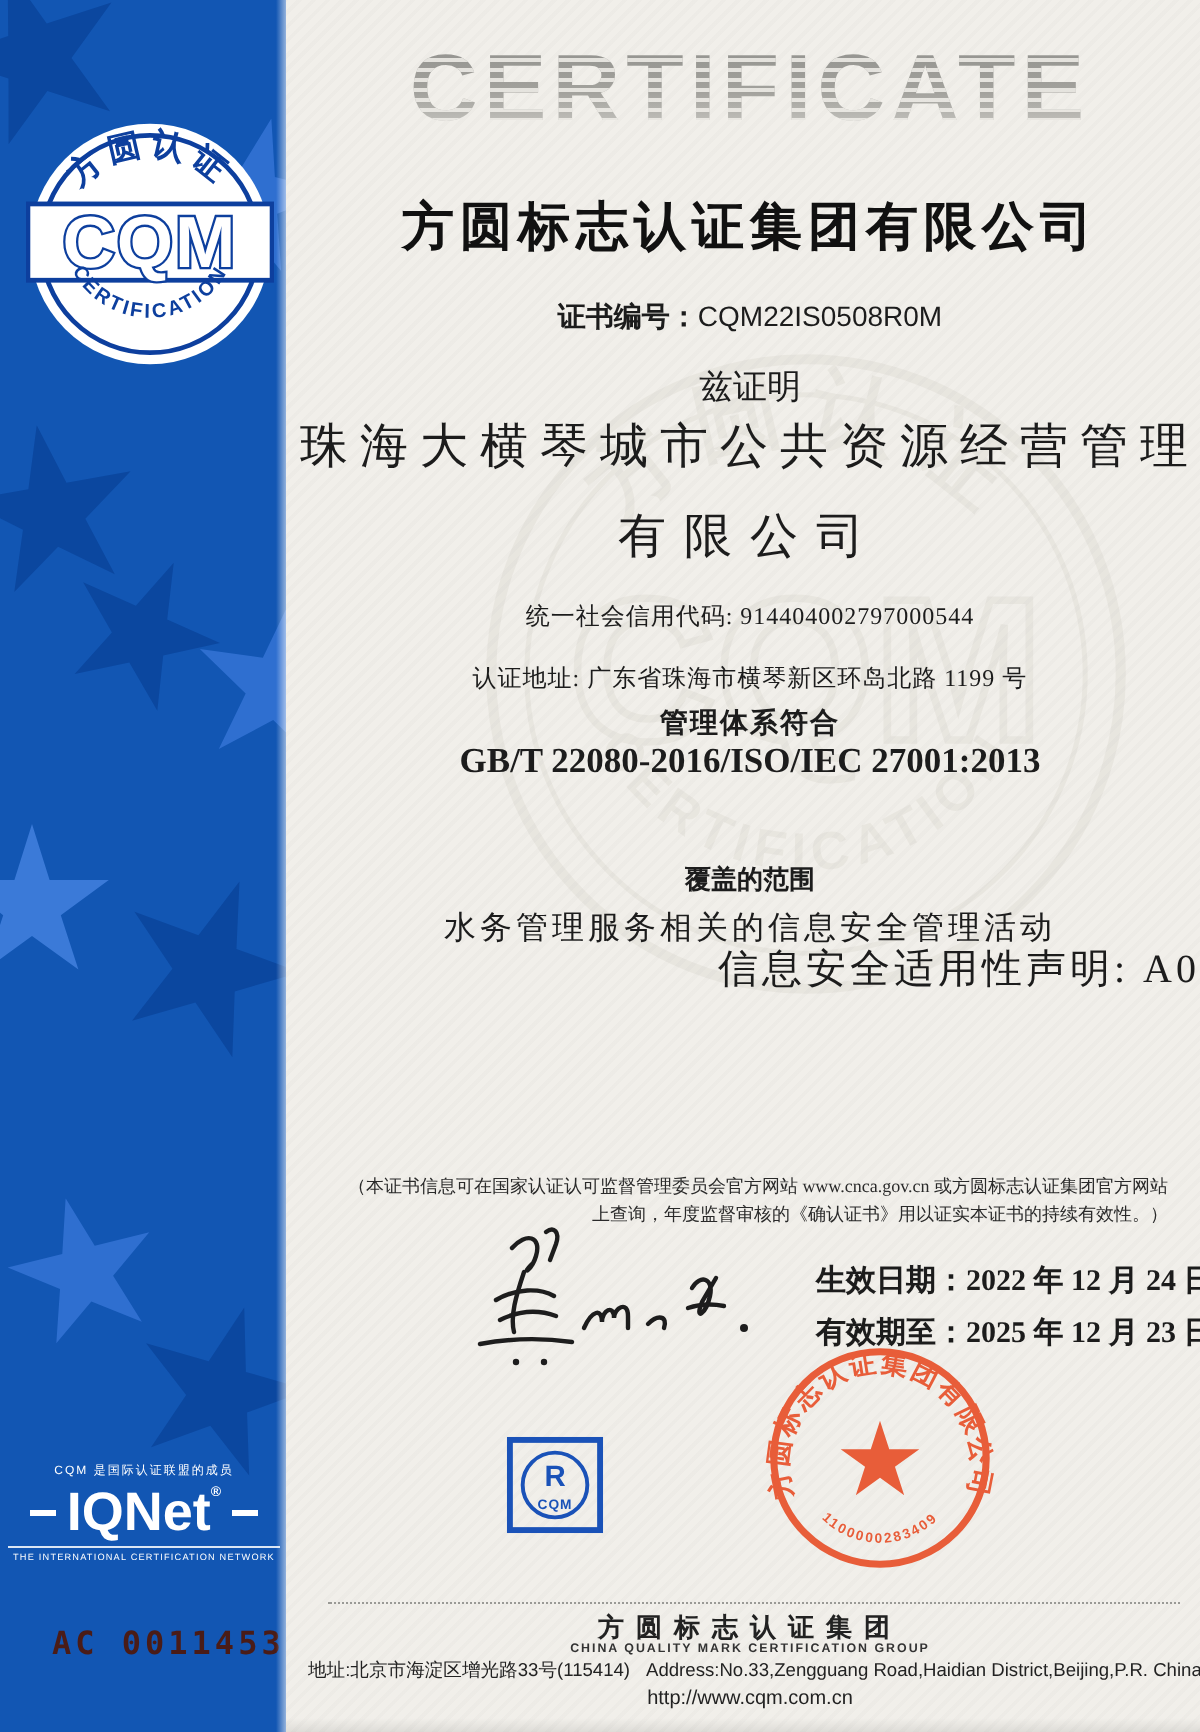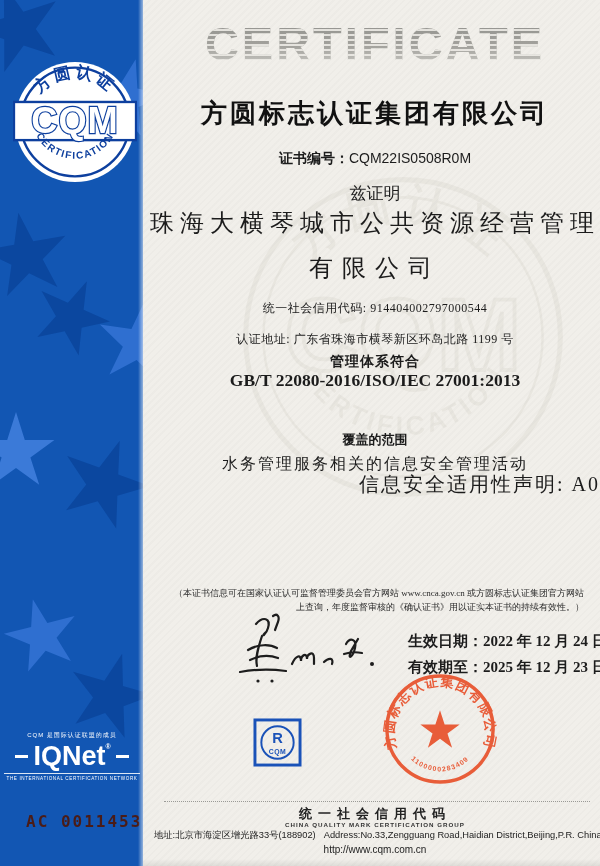--- a/index.html
+++ b/index.html
@@ -219,21 +219,21 @@
     <text font-family="Liberation Serif, serif" font-size="13.5" font-weight="bold" fill="#e8512b" letter-spacing="1.5">
       <textPath href="#stampTop" startOffset="50%" text-anchor="middle">方圆标志认证集团有限公司</textPath>
     </text>
     <polygon points="60,41 64.7,55.5 80,55.5 67.6,64.5 72.3,79 60,70 47.7,79 52.4,64.5 40,55.5 55.3,55.5" fill="#e8512b"></polygon>
     <text font-family="Liberation Sans, sans-serif" font-size="7" font-weight="bold" fill="#e8512b" letter-spacing="1.2">
       <textPath href="#stampBot" startOffset="50%" text-anchor="middle">1100000283409</textPath>
     </text>
   </svg>
 
   <div class="footer-divider"></div>
-  <div class="footer-cn">统一社会信用代码</div>
+  <div class="footer-cn">方圆标志认证集团</div>
   <div class="footer-en">CHINA QUALITY MARK CERTIFICATION GROUP</div>
   <div class="footer-addr">
-    <span>地址:北京市海淀区增光路33号(188902)</span><span>Address:No.33,Zengguang Road,Haidian District,Beijing,P.R. China(100048)</span>
+    <span>地址:北京市海淀区增光路33号(115414)</span><span>Address:No.33,Zengguang Road,Haidian District,Beijing,P.R. China(100048)</span>
   </div>
   <div class="footer-site">http://www.cqm.com.cn</div>
   <div class="page-bottom-edge"></div>
 
 </div>
 
 </body></html>

